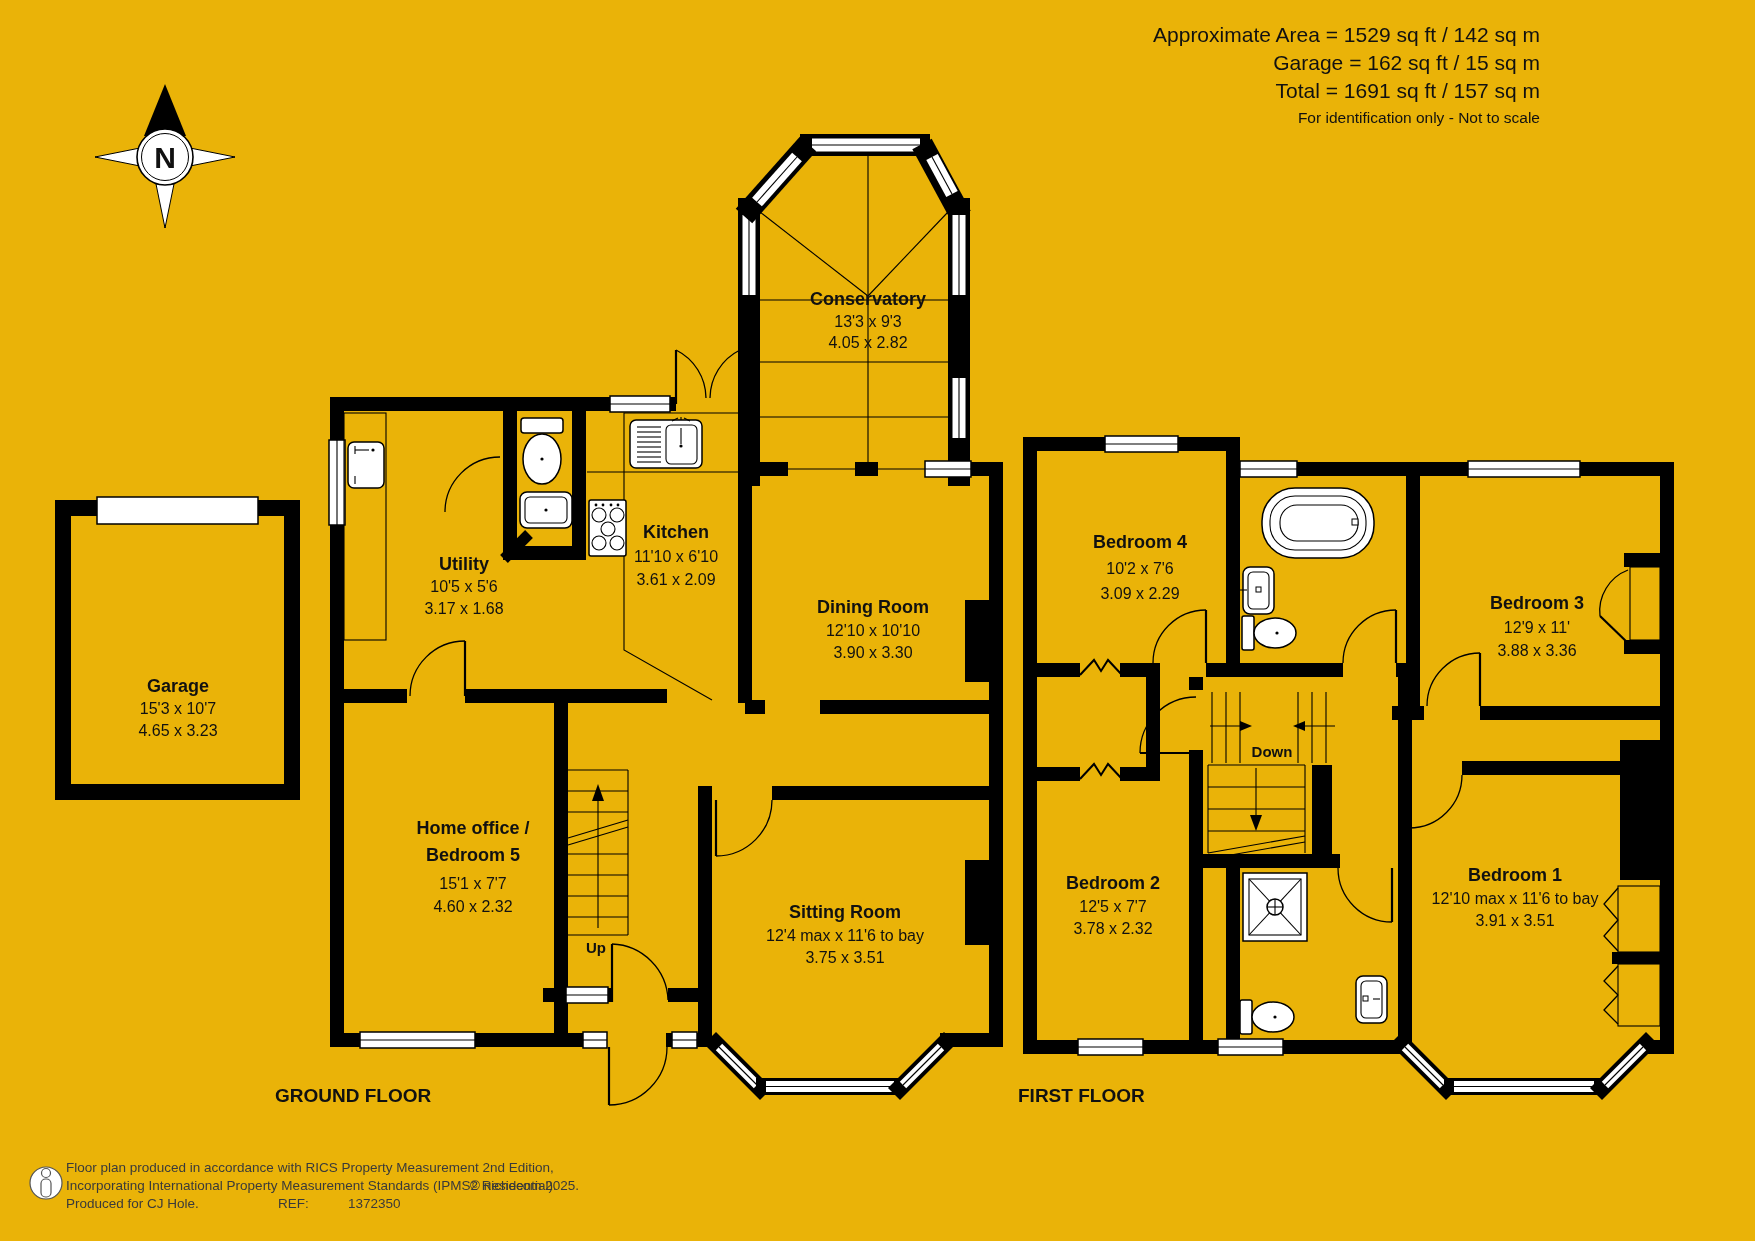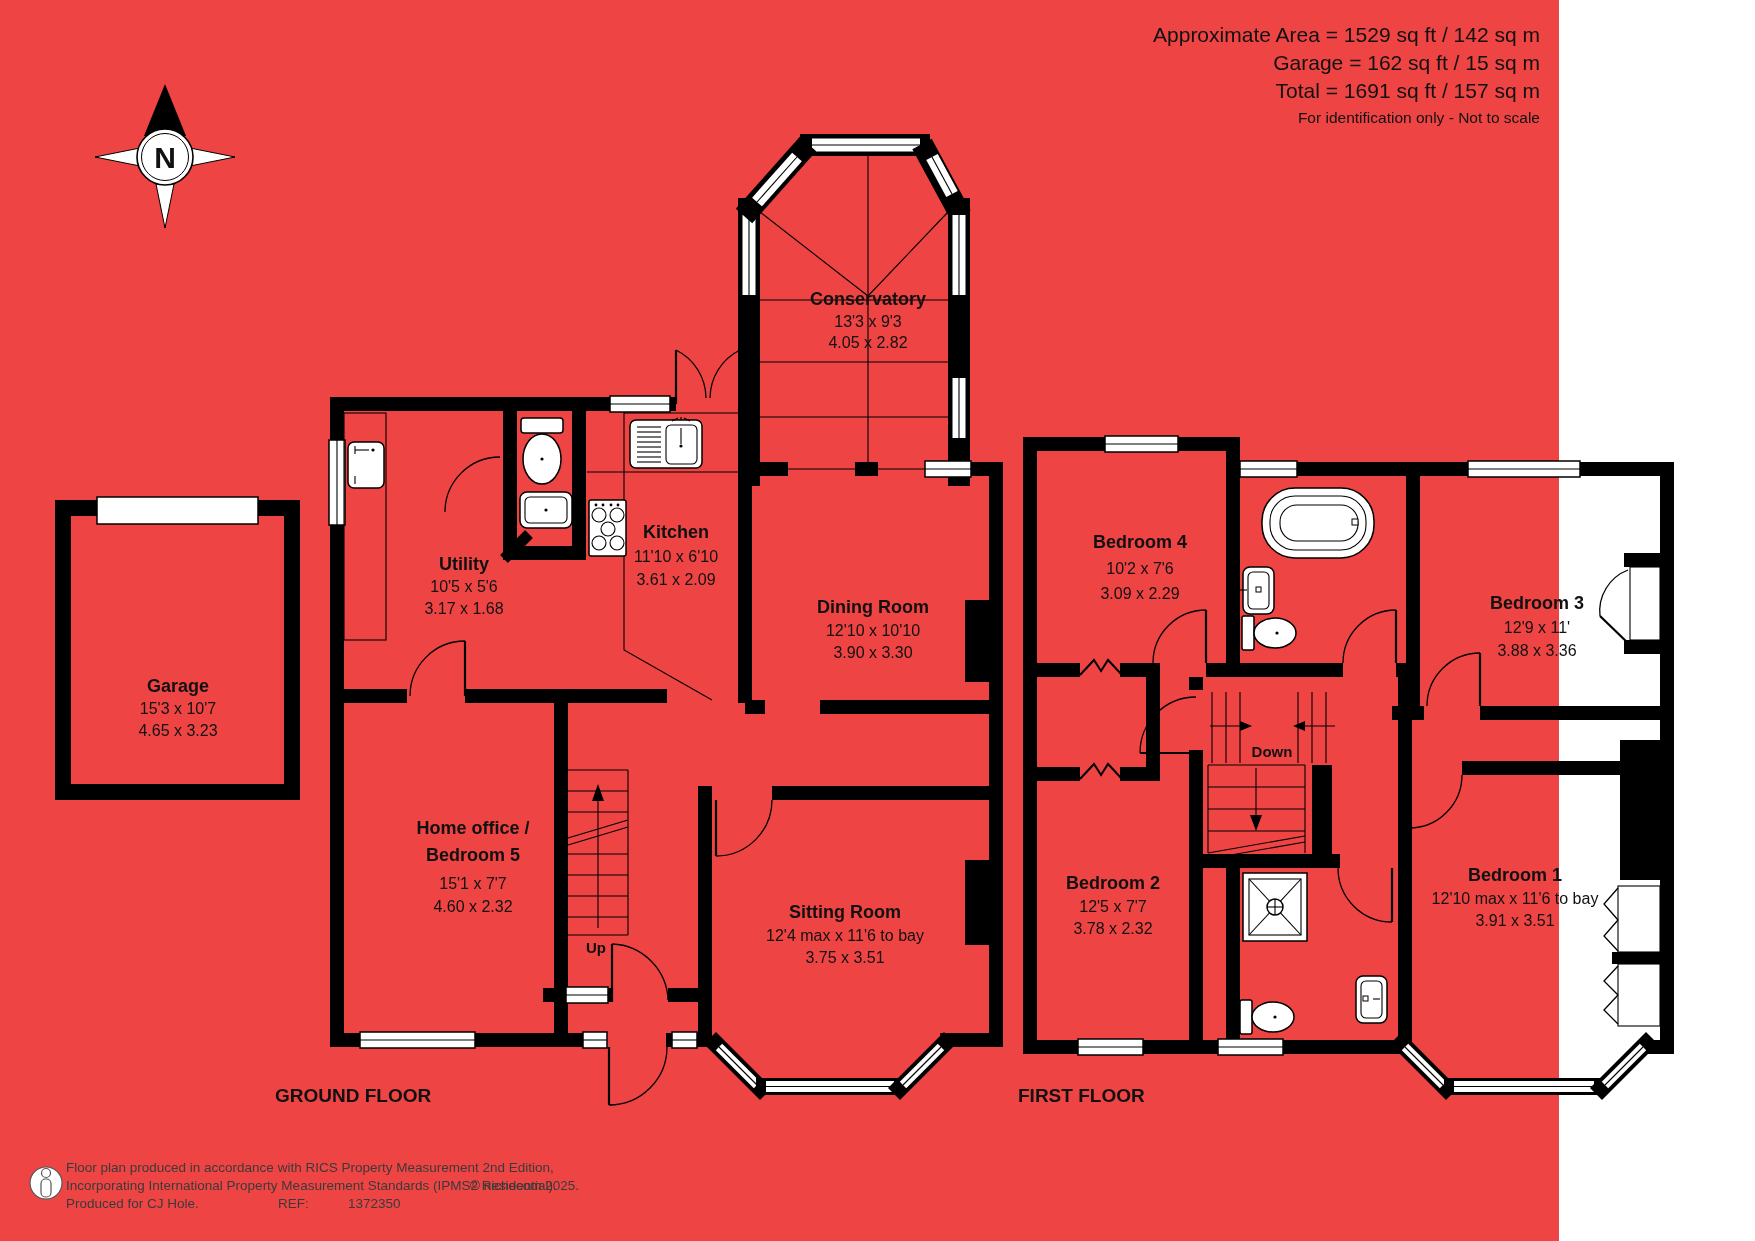--- a/index.html
+++ b/index.html
@@ -1,16 +1,16 @@
 <!DOCTYPE html>
 <html><head>
 <meta charset="utf-8">
 <style>
   html,body{margin:0;padding:0;background:#ffffff;}
-  .page{position:relative;width:1559px;height:1241px;background:#ef4444;font-family:"Liberation Sans",sans-serif;}
+  .page{position:relative;width:1755px;height:1241px;background:#eab308;font-family:"Liberation Sans",sans-serif;}
   svg{display:block}
   .wall{fill:#000;}
   .thin{stroke:#000;stroke-width:1.1;fill:none;}
   .winband{stroke:#fff;fill:none;}
   .wallline{stroke:#000;fill:none;}
   .win{fill:#fff;stroke:#000;stroke-width:1.5;}
   .door{stroke:#000;stroke-width:1.3;fill:none;}
   .leaf{stroke:#000;stroke-width:2.2;}
   .fix{fill:#fff;stroke:#000;stroke-width:1.5;}
   .fixthin{fill:none;stroke:#000;stroke-width:1.1;}

